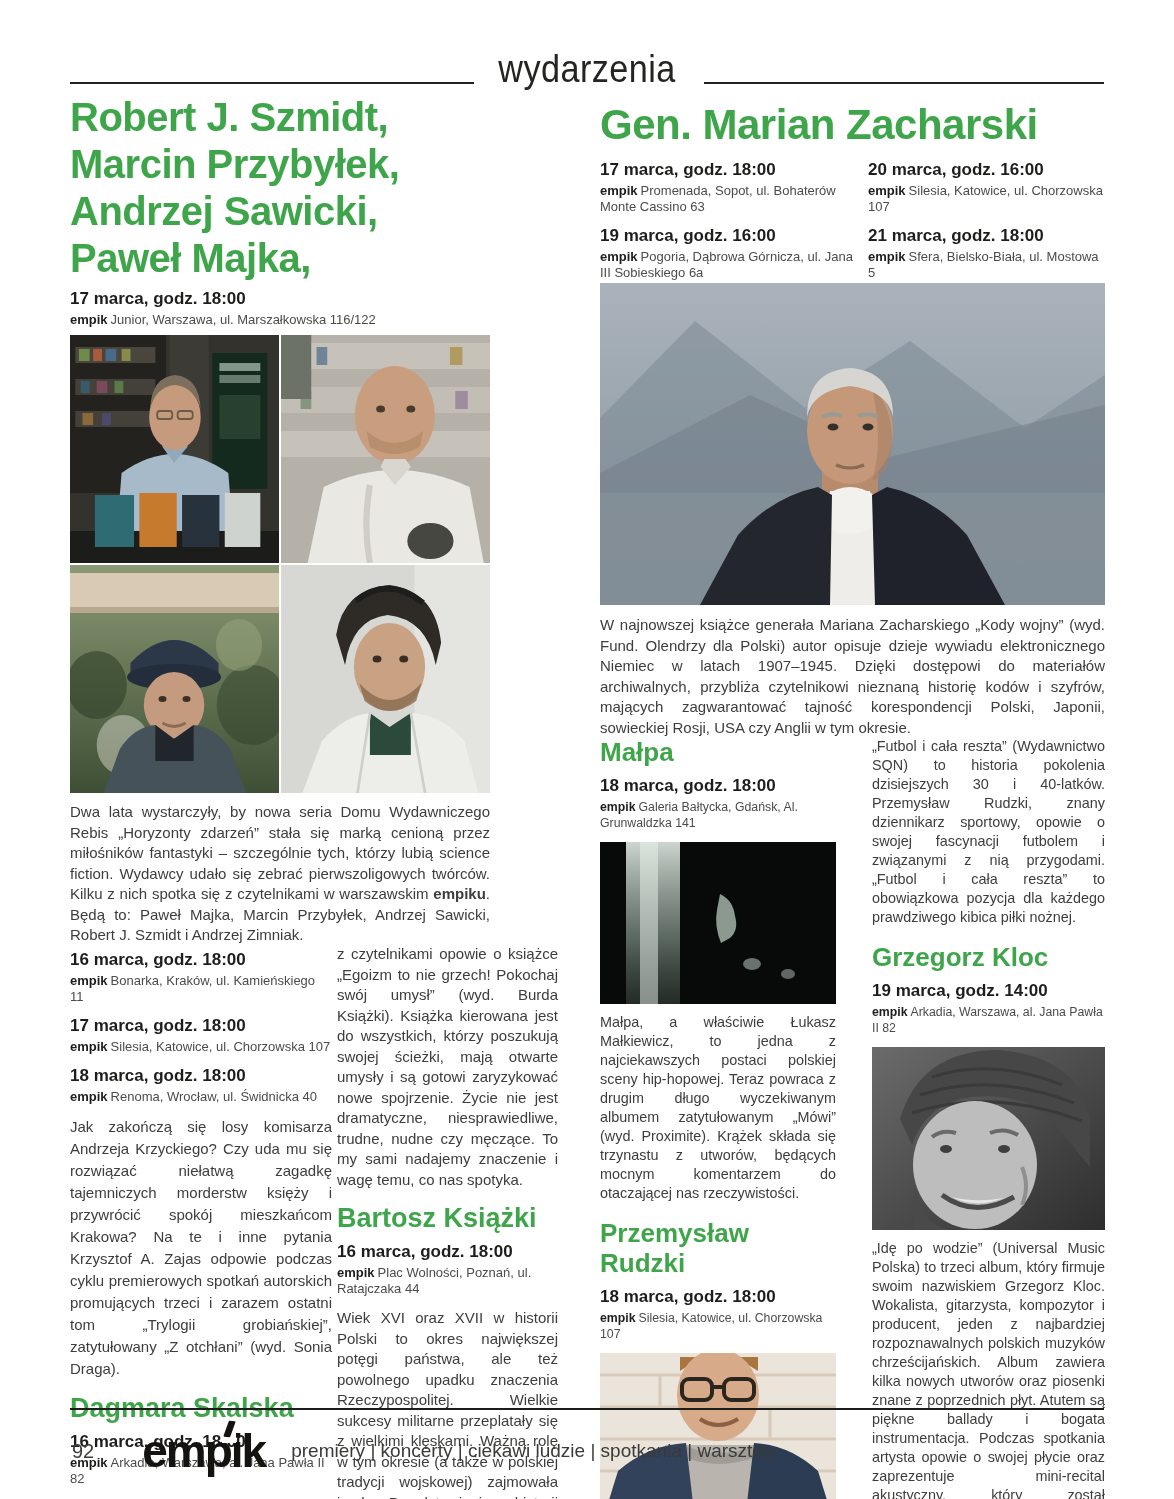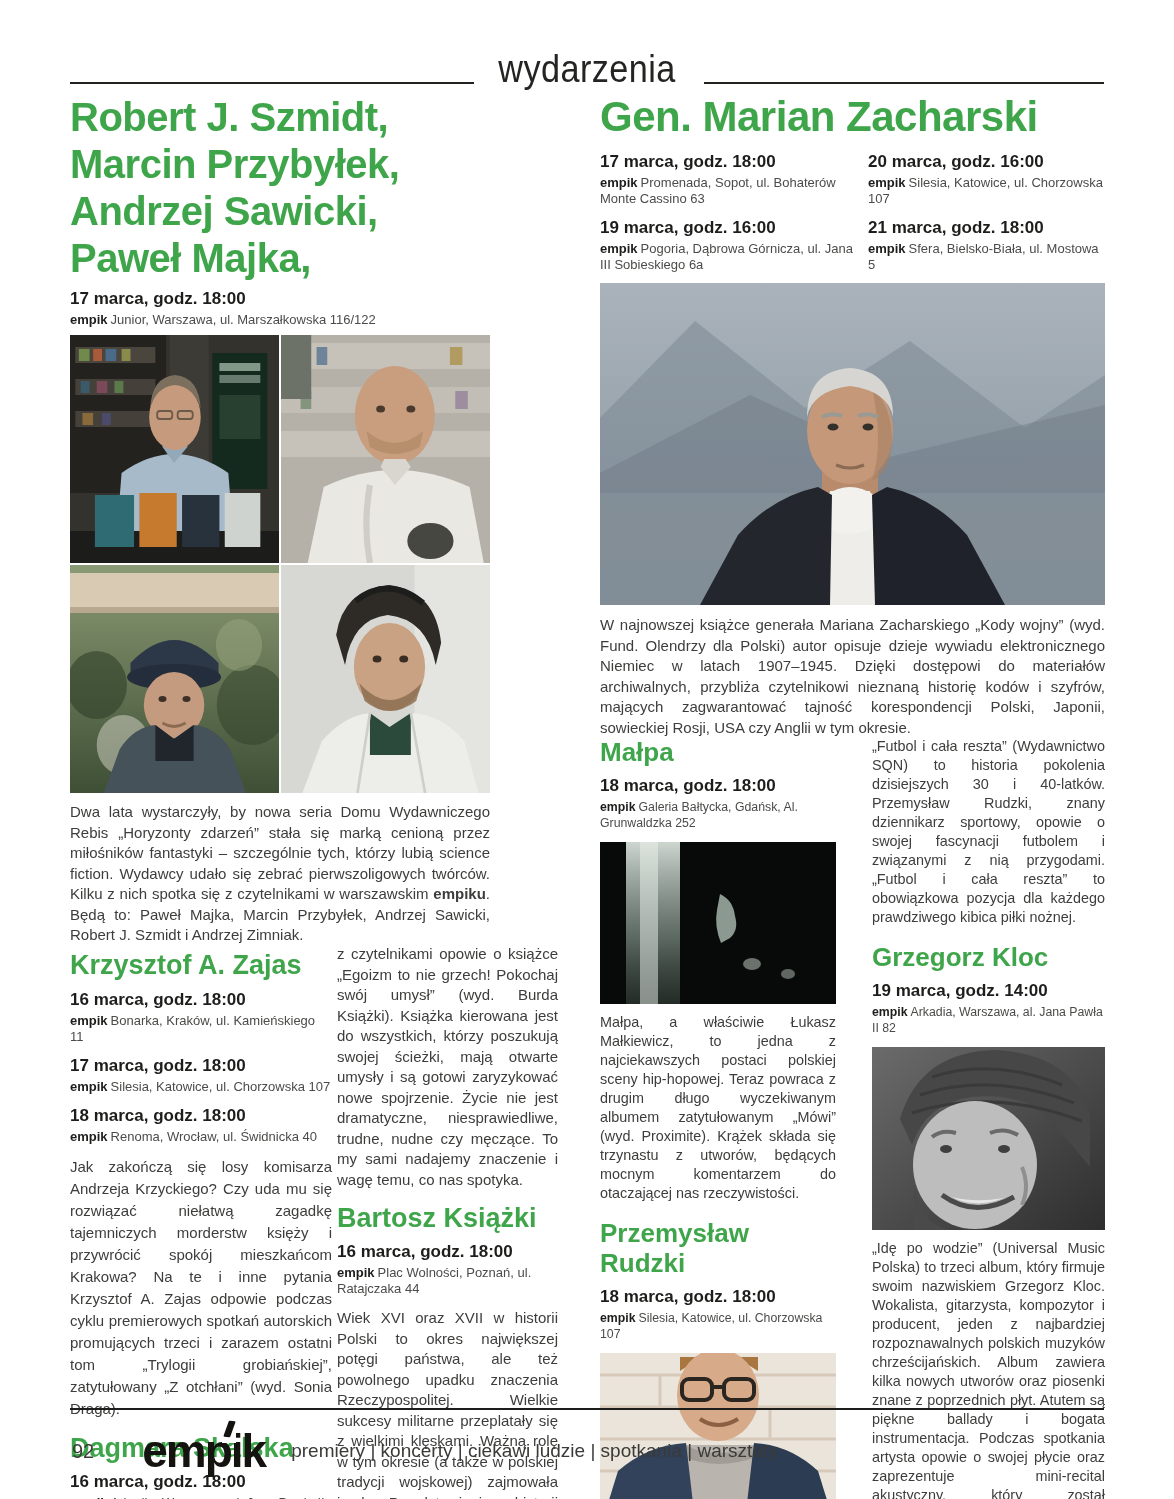--- a/index.html
+++ b/index.html
@@ -25,21 +25,21 @@
   .photo-grid{display:grid;grid-template-columns:1fr 1fr;gap:2px;margin-top:7px;}
   .photo-grid svg{display:block;width:100%;height:228px;}
   .feature-body{margin-top:9px;}
   
   .col-left{position:absolute;left:70px;top:950px;width:262px;}
   .col-mid{position:absolute;left:337px;top:944px;width:221px;}
   .sec-title{margin:0 0 10px;font-size:27px;font-weight:700;line-height:30px;}
   .sec-title.mid{margin:13px 0 9px;}
   .col-left .body-text{line-height:22px;}
   
-  .right-head{position:absolute;left:600px;top:94px;width:505px;}
+  .right-head{position:absolute;left:600px;top:102px;width:505px;}
   .big-title{margin:0 0 12px;font-size:42px;font-weight:700;line-height:46px;letter-spacing:-.5px;}
   .rev{display:flex;}
   .rev-col1{width:258px;margin-right:10px;}
   .rev-col2{width:237px;}
   .zach-photo{position:absolute;left:600px;top:283px;width:505px;height:322px;}
   .zach-photo svg{display:block;width:100%;height:100%;}
   .zach-body{position:absolute;left:600px;top:615px;width:505px;}
   .sub-left{position:absolute;left:600px;top:737px;width:236px;}
   .sub-right{position:absolute;left:872px;top:737px;width:233px;}
   .sub-title{margin:0 0 9px;font-size:26px;font-weight:700;line-height:30px;}
@@ -162,21 +162,20 @@
           <ellipse cx="138" cy="94" rx="5" ry="3.5" fill="#3a2d24"></ellipse>
         <path d="M24 228 L46 176 Q72 150 100 148 L122 162 L146 148 Q182 150 206 176 L222 228 Z" fill="#ededea"></path>
         <path d="M100 148 L122 162 L146 148 L146 190 L100 190 Z" fill="#2c4a3c"></path>
         <path d="M100 148 L86 228 M146 148 L162 228" stroke="#cfcfca" stroke-width="3"></path>
       </svg>
     </div>
     <p class="body-text feature-body"><span>Dwa lata wystarczyły, by nowa seria Domu Wydawniczego Rebis „Horyzonty zdarzeń” stała się marką cenioną przez miłośników fantastyki – szczególnie tych, którzy lubią science fiction. Wydawcy udało się zebrać pierwszoligowych twórców. Kilku z nich spotka się z czytelnikami w warszawskim </span><b>empiku</b><span>. Będą to: Paweł Majka, Marcin Przybyłek, Andrzej Sawicki, Robert J. Szmidt i Andrzej Zimniak.</span></p>
   </section>
 
   <section class="col-left">
-    <h3 class="sec-title green">Krzysztof A. Zajas</h3>
     <div class="event">
       <div class="event-date">16 marca, godz. 18:00</div>
       <div class="event-venue"><b>empik</b><span>Bonarka, Kraków, ul. Kamieńskiego 11</span></div>
     </div>
     <div class="event">
       <div class="event-date">17 marca, godz. 18:00</div>
       <div class="event-venue"><b>empik</b><span>Silesia, Katowice, ul. Chorzowska 107</span></div>
     </div>
     <div class="event">
       <div class="event-date">18 marca, godz. 18:00</div>
@@ -256,21 +255,21 @@
         <ellipse cx="268" cy="144" rx="5.5" ry="3.5" fill="#33302c"></ellipse>
       <path d="M236 182 Q250 188 264 182" stroke="#8a6a52" stroke-width="3" fill="none"></path>
     </svg>
   </div>
   <p class="body-text zach-body">W najnowszej książce generała Mariana Zacharskiego „Kody wojny” (wyd. Fund. Olendrzy dla Polski) autor opisuje dzieje wywiadu elektronicznego Niemiec w latach 1907–1945. Dzięki dostępowi do materiałów archiwalnych, przybliża czytelnikowi nieznaną historię kodów i szyfrów, mających zagwarantować tajność korespondencji Polski, Japonii, sowieckiej Rosji, USA czy Anglii w tym okresie.</p>
 
   <section class="sub-left small">
     <h3 class="sub-title green">Małpa</h3>
     <div class="event">
       <div class="event-date">18 marca, godz. 18:00</div>
-      <div class="event-venue"><b>empik</b><span>Galeria Bałtycka, Gdańsk, Al. Grunwaldzka 252</span></div>
+      <div class="event-venue"><b>empik</b><span>Galeria Bałtycka, Gdańsk, Al. Grunwaldzka 141</span></div>
     </div>
     <svg class="ph" viewBox="0 0 236 162" width="236" height="162" preserveAspectRatio="none">
       <rect width="236" height="162" fill="#070a09"></rect>
       <defs>
           <linearGradient id="streak" x1="0" y1="0" x2="0" y2="1">
             <stop offset="0" stop-color="#e3ece5" stop-opacity=".9"></stop>
             <stop offset=".6" stop-color="#9fb3a8" stop-opacity=".55"></stop>
             <stop offset="1" stop-color="#5a6a60" stop-opacity=".35"></stop>
           </linearGradient>
         </defs>

